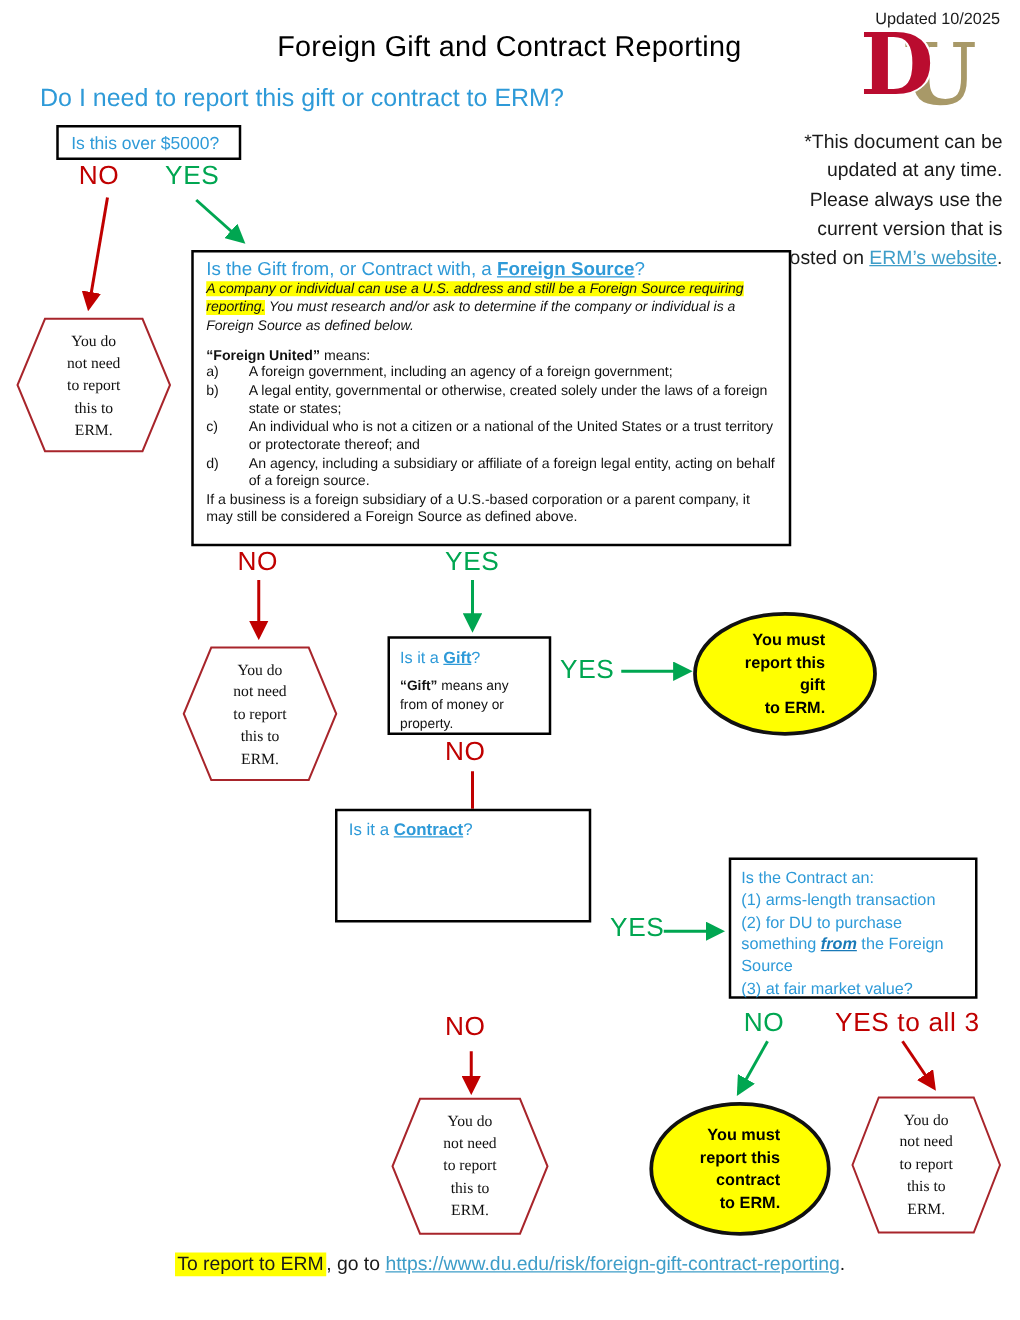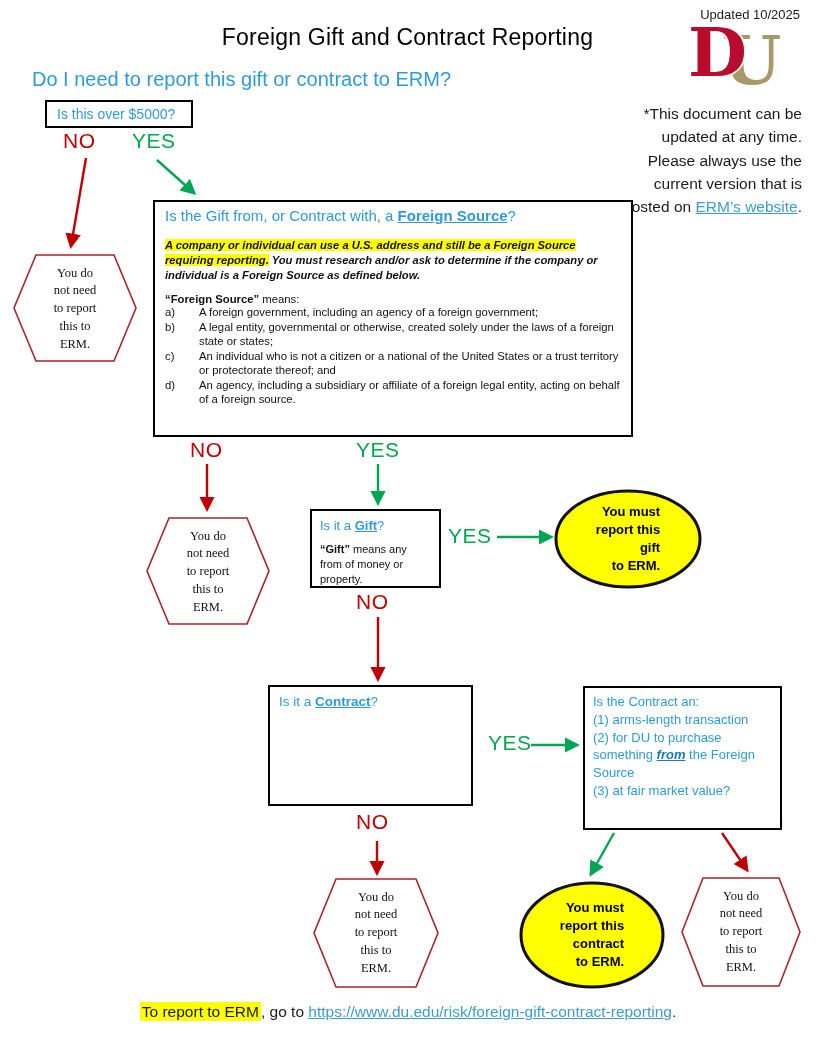--- a/index.html
+++ b/index.html
@@ -25,36 +25,36 @@
   .q5000{left:45px;top:100px;width:148px;height:28px;border-width:2px;display:flex;align-items:center;padding-left:10px;
          font-size:14px;color:#2E9AD8;}
 
   .flabel{position:absolute;z-index:2;font-size:21px;letter-spacing:.5px;}
   .red{color:#C00000;}
   .green{color:#00A651;}
 
   .fsbox{left:153px;top:200px;width:480px;height:237px;padding:5px 10px 4px 10px;overflow:hidden;}
   .boxhead{font-size:15px;color:#2E9AD8;}
   .boxhead .term{font-weight:bold;text-decoration:underline;}
-  .fswarn{font-size:11.2px;font-weight:bold;font-style:italic;line-height:1.32;margin-top:14px;}
+  .fswarn{font-size:11.2px;font-weight:normal;font-style:italic;line-height:1.32;margin-top:0;}
   .hl{background:#FFFF00;}
   .fsmeans{font-size:11.3px;margin-top:11px;}
   .b{font-weight:bold;}
   .fsitem{display:grid;grid-template-columns:34px 1fr;font-size:11.3px;line-height:1.28;}
   .fsfoot{font-size:11.3px;line-height:1.28;}
 
   .giftbox{left:310px;top:509px;width:131px;height:79px;padding:7px 8px;}
   .giftbox .boxhead{font-size:13px;}
   .smallbody{font-size:11px;line-height:1.35;margin-top:9px;}
 
-  .contractbox{left:268px;top:685px;width:205px;height:121px;padding:7px 9px;}
+  .contractbox{left:268px;top:647px;width:205px;height:91px;padding:7px 9px;}
   .contractbox .boxhead{font-size:13.5px;}
   .contractbox .smallbody{font-size:11px;line-height:1.42;margin-top:8px;}
 
-  .criteriabox{left:583px;top:686px;width:199px;height:144px;border-width:2px;padding:5px 8px;
+  .criteriabox{left:583px;top:686px;width:199px;height:113px;border-width:2px;padding:5px 8px;
                font-size:13px;line-height:1.37;color:#2E9AD8;white-space:pre-line;}
   .fromword{font-weight:bold;font-style:italic;text-decoration:underline;color:#1A7AB8;}
 
   .pre{white-space:pre-line;}
   .hextxt{display:flex;align-items:center;justify-content:center;text-align:center;
           font-size:12.5px;line-height:1.42;color:#111;font-family:Liberation Serif, serif;}
   .elltxt{display:flex;align-items:center;justify-content:center;text-align:right;
           font-size:13px;font-weight:bold;line-height:1.4;color:#000;}
 
   .footer{left:0;top:1003px;width:816px;text-align:center;font-size:15.5px;color:#1a1a1a;}
@@ -116,37 +116,38 @@
   <div class="flabel green" style="left:448px;top:524px;">YES</div>
   <div class="flabel red" style="left:356px;top:590px;">NO</div>
   <div class="flabel green" style="left:488px;top:731px;">YES</div>
   <div class="flabel red" style="left:356px;top:810px;">NO</div>
   <div class="flabel green" style="left:595px;top:807px;">NO</div>
   <div class="flabel red" style="left:668px;top:807px;">YES to all 3</div>
 
   <div class="box fsbox">
     <div class="boxhead"><span>Is the Gift from, or Contract with, a </span><span class="term">Foreign Source</span><span>?</span></div>
     <div class="fswarn"><span class="hl">A company or individual can use a U.S. address and still be a Foreign Source requiring reporting.</span><span> You must research and/or ask to determine if the company or individual is a Foreign Source as defined below.</span></div>
-    <div class="fsmeans"><span class="b">“Foreign Source”</span><span> means:</span></div>
+    <div class="fsmeans"><span class="b">“Foreign United”</span><span> means:</span></div>
     <div class="fsitem">
         <span>a)</span>
         <span>A foreign government, including an agency of a foreign government;</span>
       </div>
     <div class="fsitem">
         <span>b)</span>
         <span>A legal entity, governmental or otherwise, created solely under the laws of a foreign state or states;</span>
       </div>
     <div class="fsitem">
         <span>c)</span>
         <span>An individual who is not a citizen or a national of the United States or a trust territory or protectorate thereof; and</span>
       </div>
     <div class="fsitem">
         <span>d)</span>
         <span>An agency, including a subsidiary or affiliate of a foreign legal entity, acting on behalf of a foreign source.</span>
       </div>
+    <div class="fsfoot">If a business is a foreign subsidiary of a U.S.-based corporation or a parent company, it may still be considered a Foreign Source as defined above.</div>
   </div>
 
   <div class="box giftbox">
     <div class="boxhead"><span>Is it a </span><span class="term">Gift</span><span>?</span></div>
     <div class="smallbody"><span class="b">“Gift”</span><span> means any from of money or property.</span></div>
   </div>
 
   <div class="box contractbox">
     <div class="boxhead"><span>Is it a </span><span class="term">Contract</span><span>?</span></div>
   </div>

